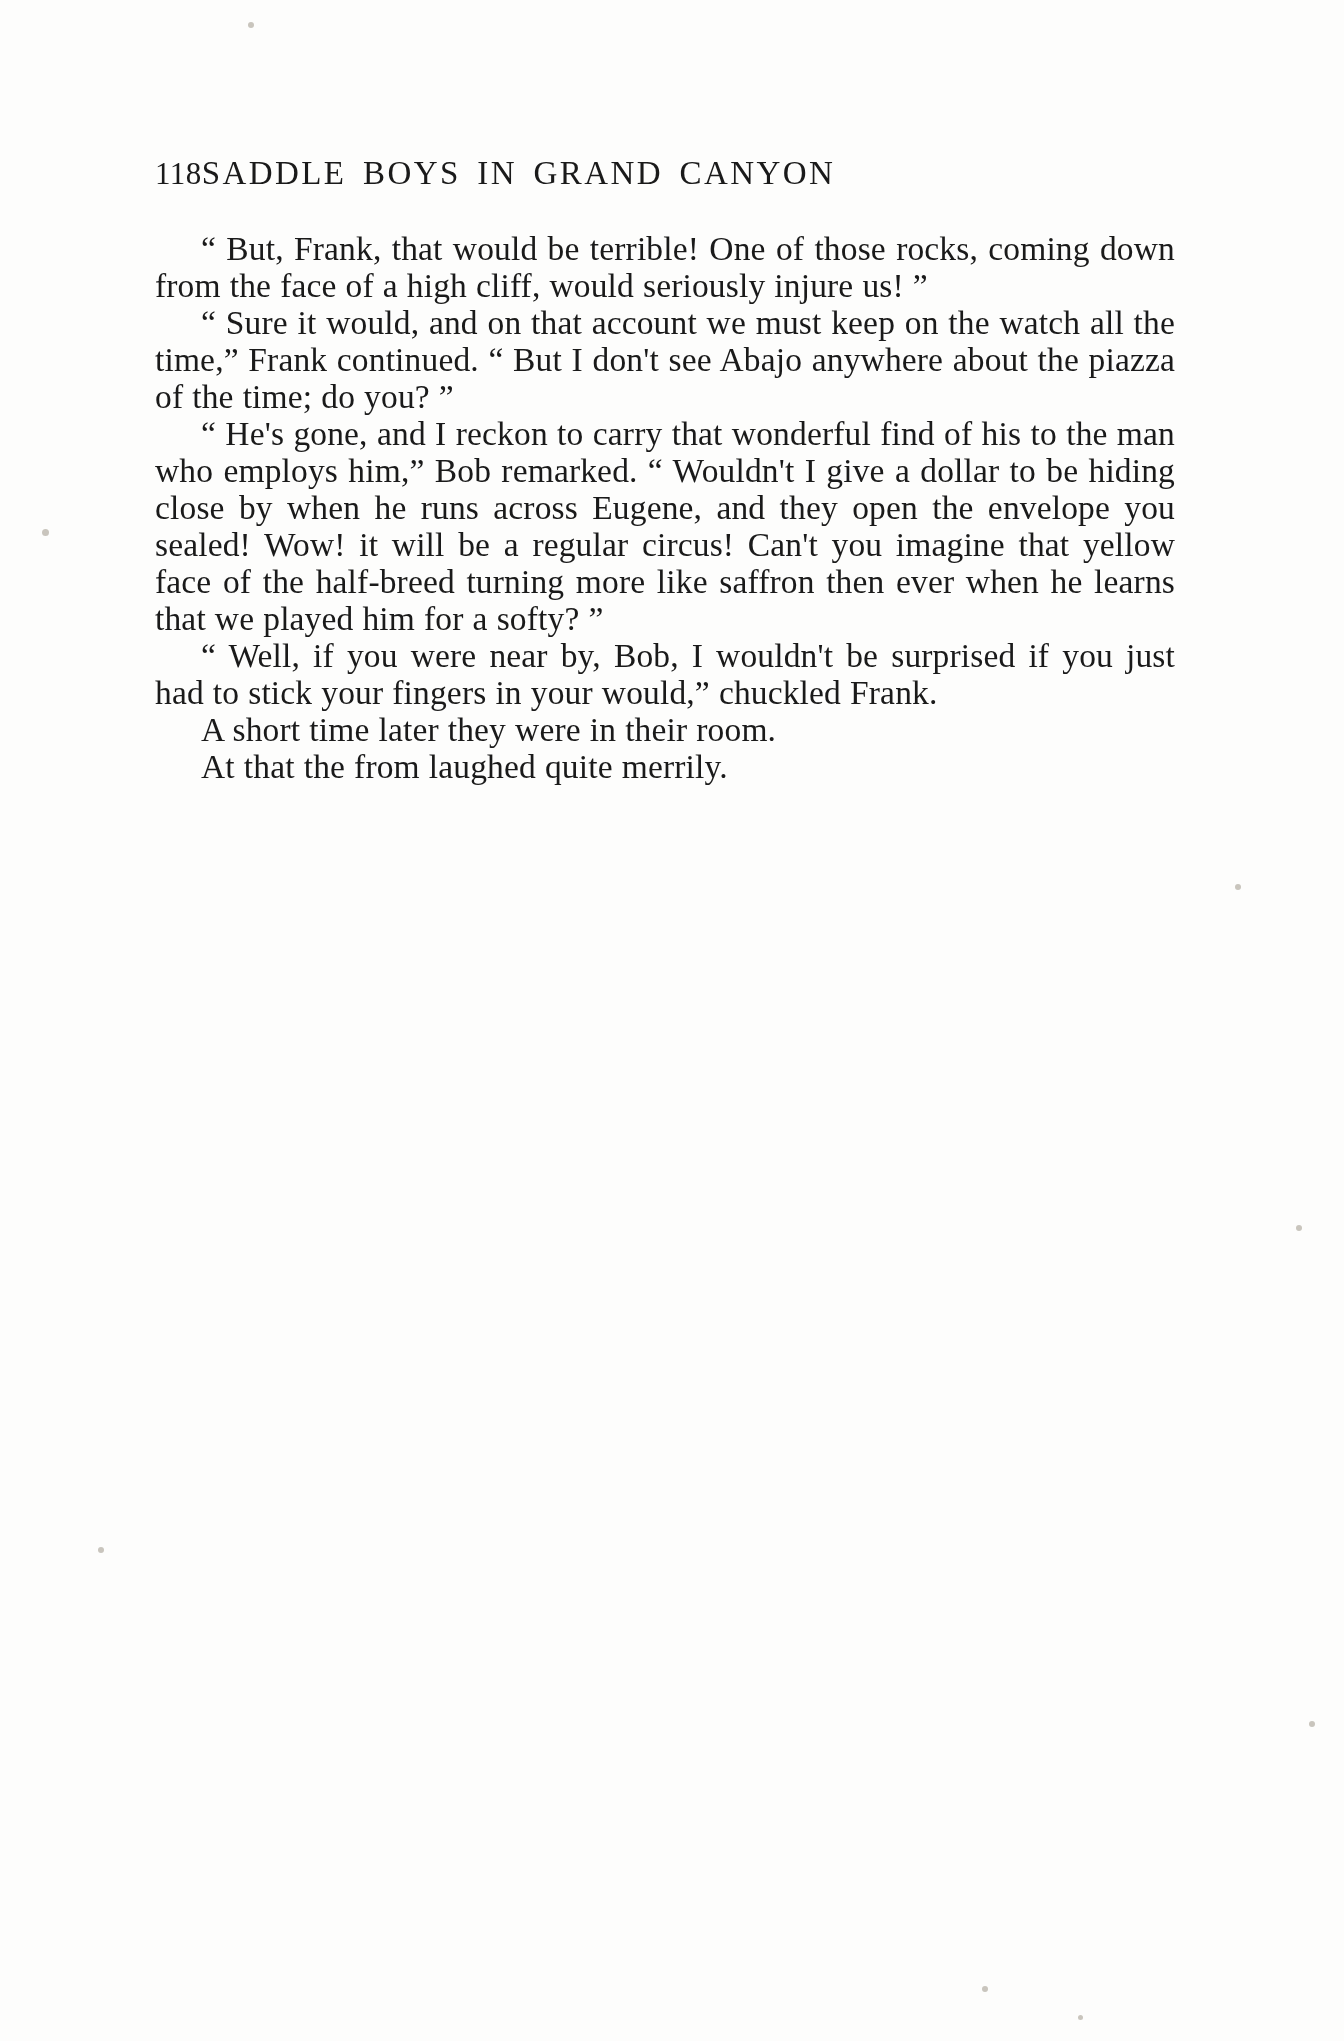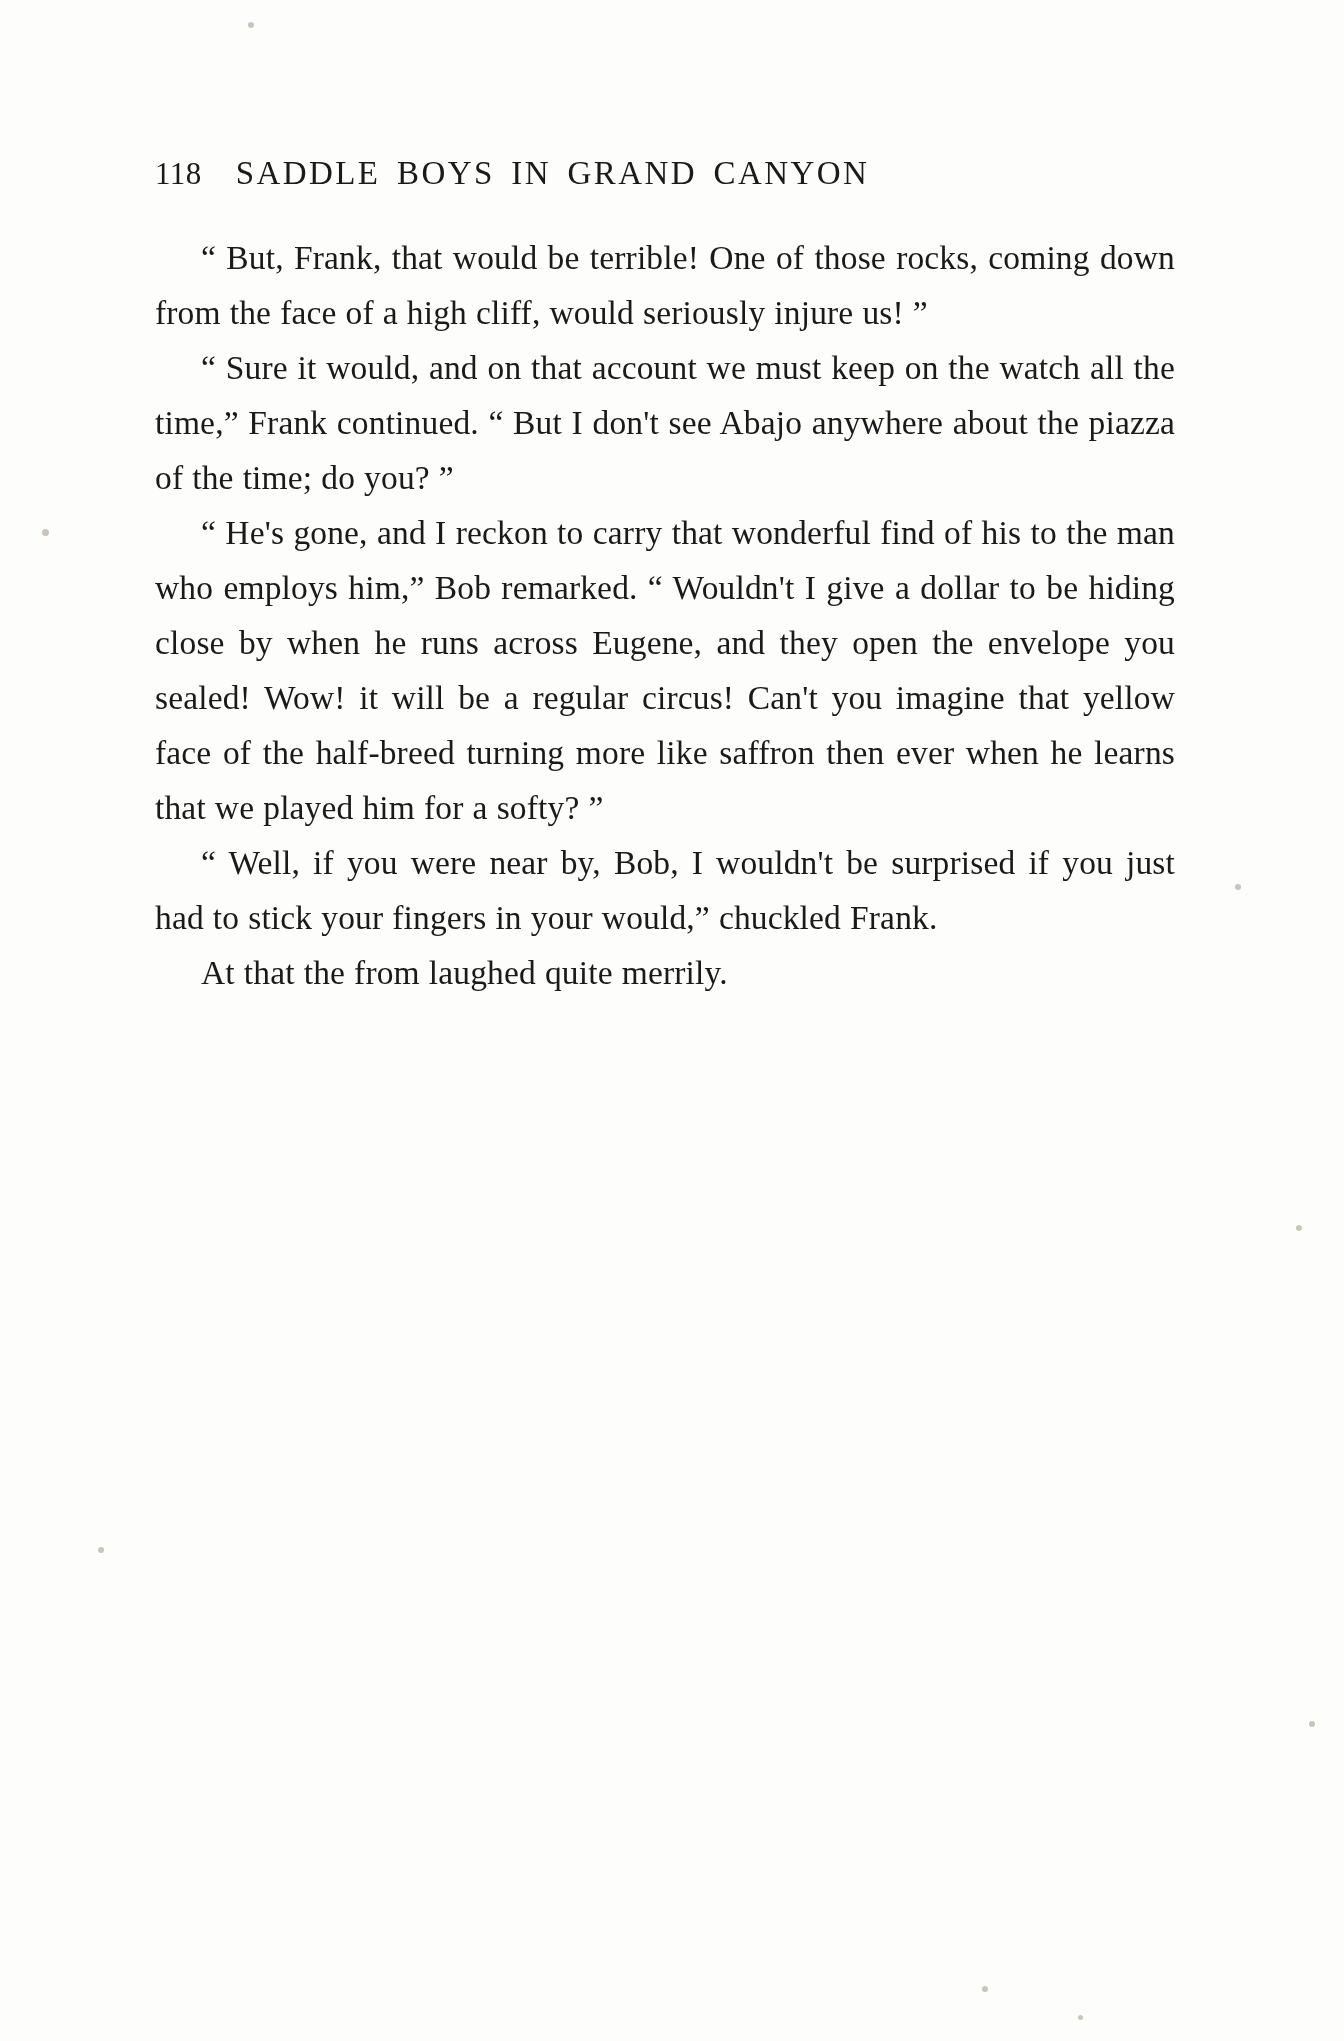--- a/index.html
+++ b/index.html
@@ -31,32 +31,31 @@
   }
   .running-head {
     display: flex;
     align-items: baseline;
     font-size: 33px;
     letter-spacing: 1.2px;
     margin-bottom: 38px;
     white-space: nowrap;
   }
   .folio {
-    margin-right: 34px;
     font-size: 31px;
     letter-spacing: 0.5px;
   }
   .head-title {
     letter-spacing: 2.4px;
     word-spacing: 6px;
   }
   .body-text p {
     margin: 0;
     font-size: 33.5px;
-    line-height: 55px;
+    line-height: 37px;
     text-align: justify;
     text-indent: 46px;
     letter-spacing: 0.15px;
     word-spacing: 0.5px;
     hyphens: manual;
   }
   
   .speck {
     position: absolute;
     background: #c9c5bd;
@@ -82,17 +81,18 @@
     <div class="running-head">
       <span class="folio">118</span>
       <span class="head-title">SADDLE BOYS IN GRAND CANYON</span>
     </div>
 
     <div class="body-text">
       <p>“ But, Frank, that would be terrible! One of those rocks, coming down from the face of a high cliff, would seriously injure us! ”</p>
       <p>“ Sure it would, and on that account we must keep on the watch all the time,” Frank continued. “ But I don't see Abajo anywhere about the piazza of the time; do you? ”</p>
       <p>“ He's gone, and I reckon to carry that wonderful find of his to the man who employs him,” Bob remarked. “ Wouldn't I give a dollar to be hiding close by when he runs across Eugene, and they open the envelope you sealed! Wow! it will be a regular circus! Can't you imagine that yellow face of the half-breed turning more like saffron then ever when he learns that we played him for a softy? ”</p>
       <p>“ Well, if you were near by, Bob, I wouldn't be surprised if you just had to stick your fingers in your would,” chuckled Frank.</p>
+      <p>A short time later they were in their room.</p>
       <p>At that the from laughed quite merrily.</p>
     </div>
 
   </div>
 </div>
 
 </body></html>

